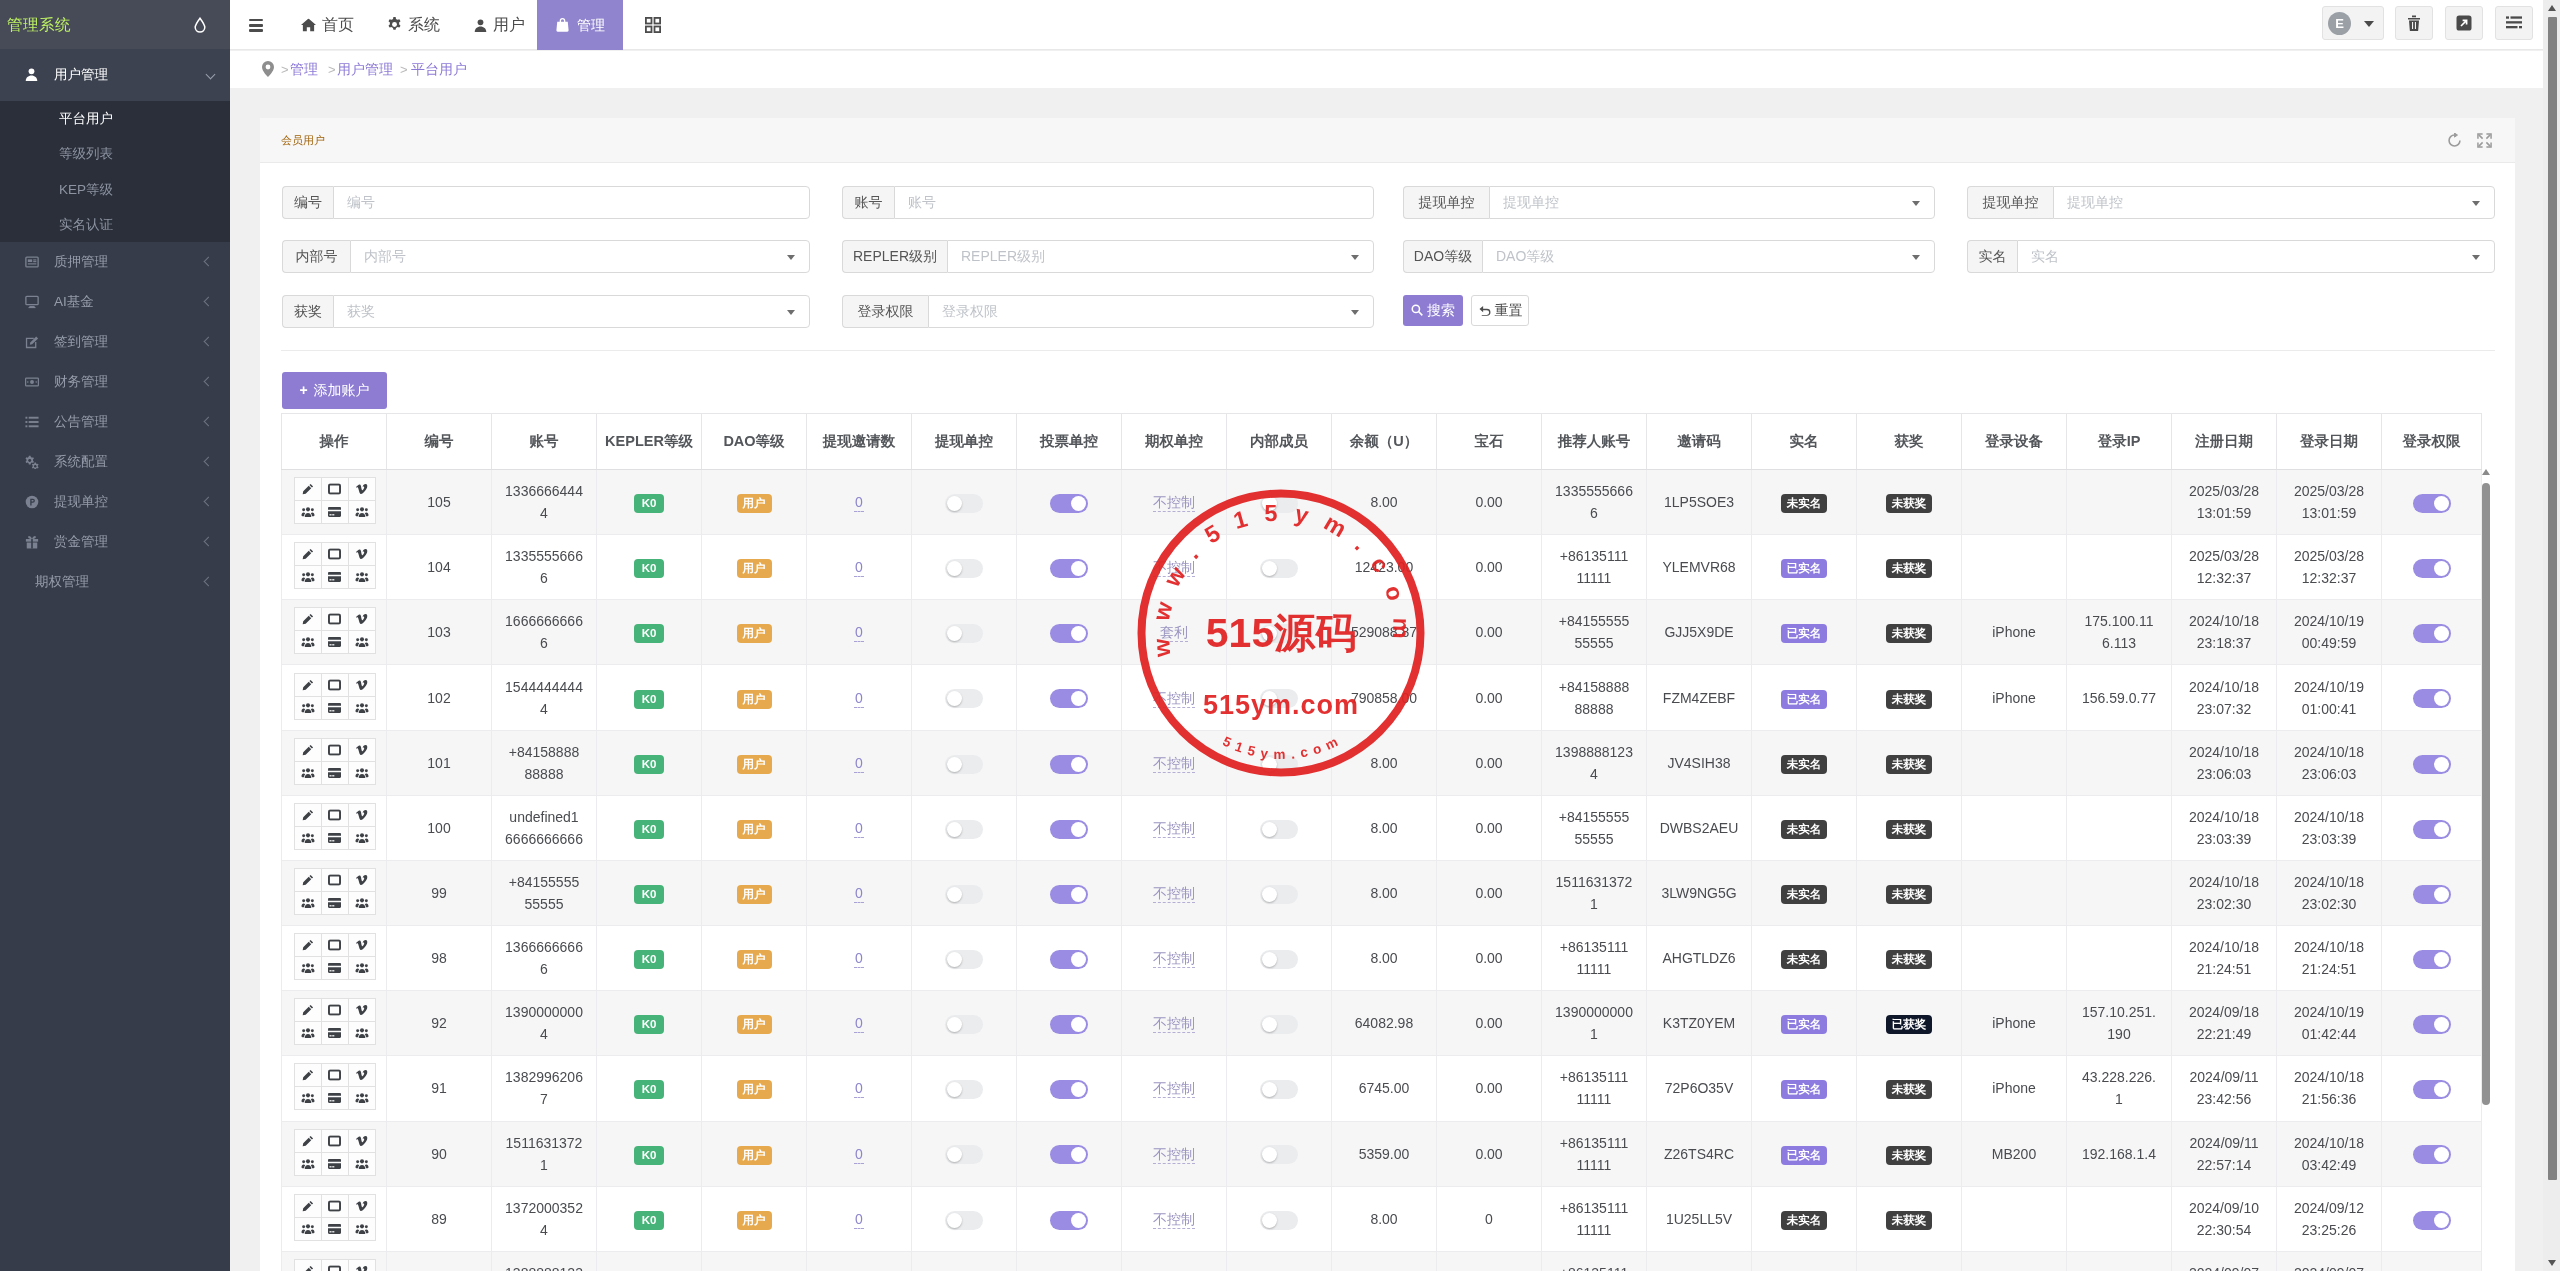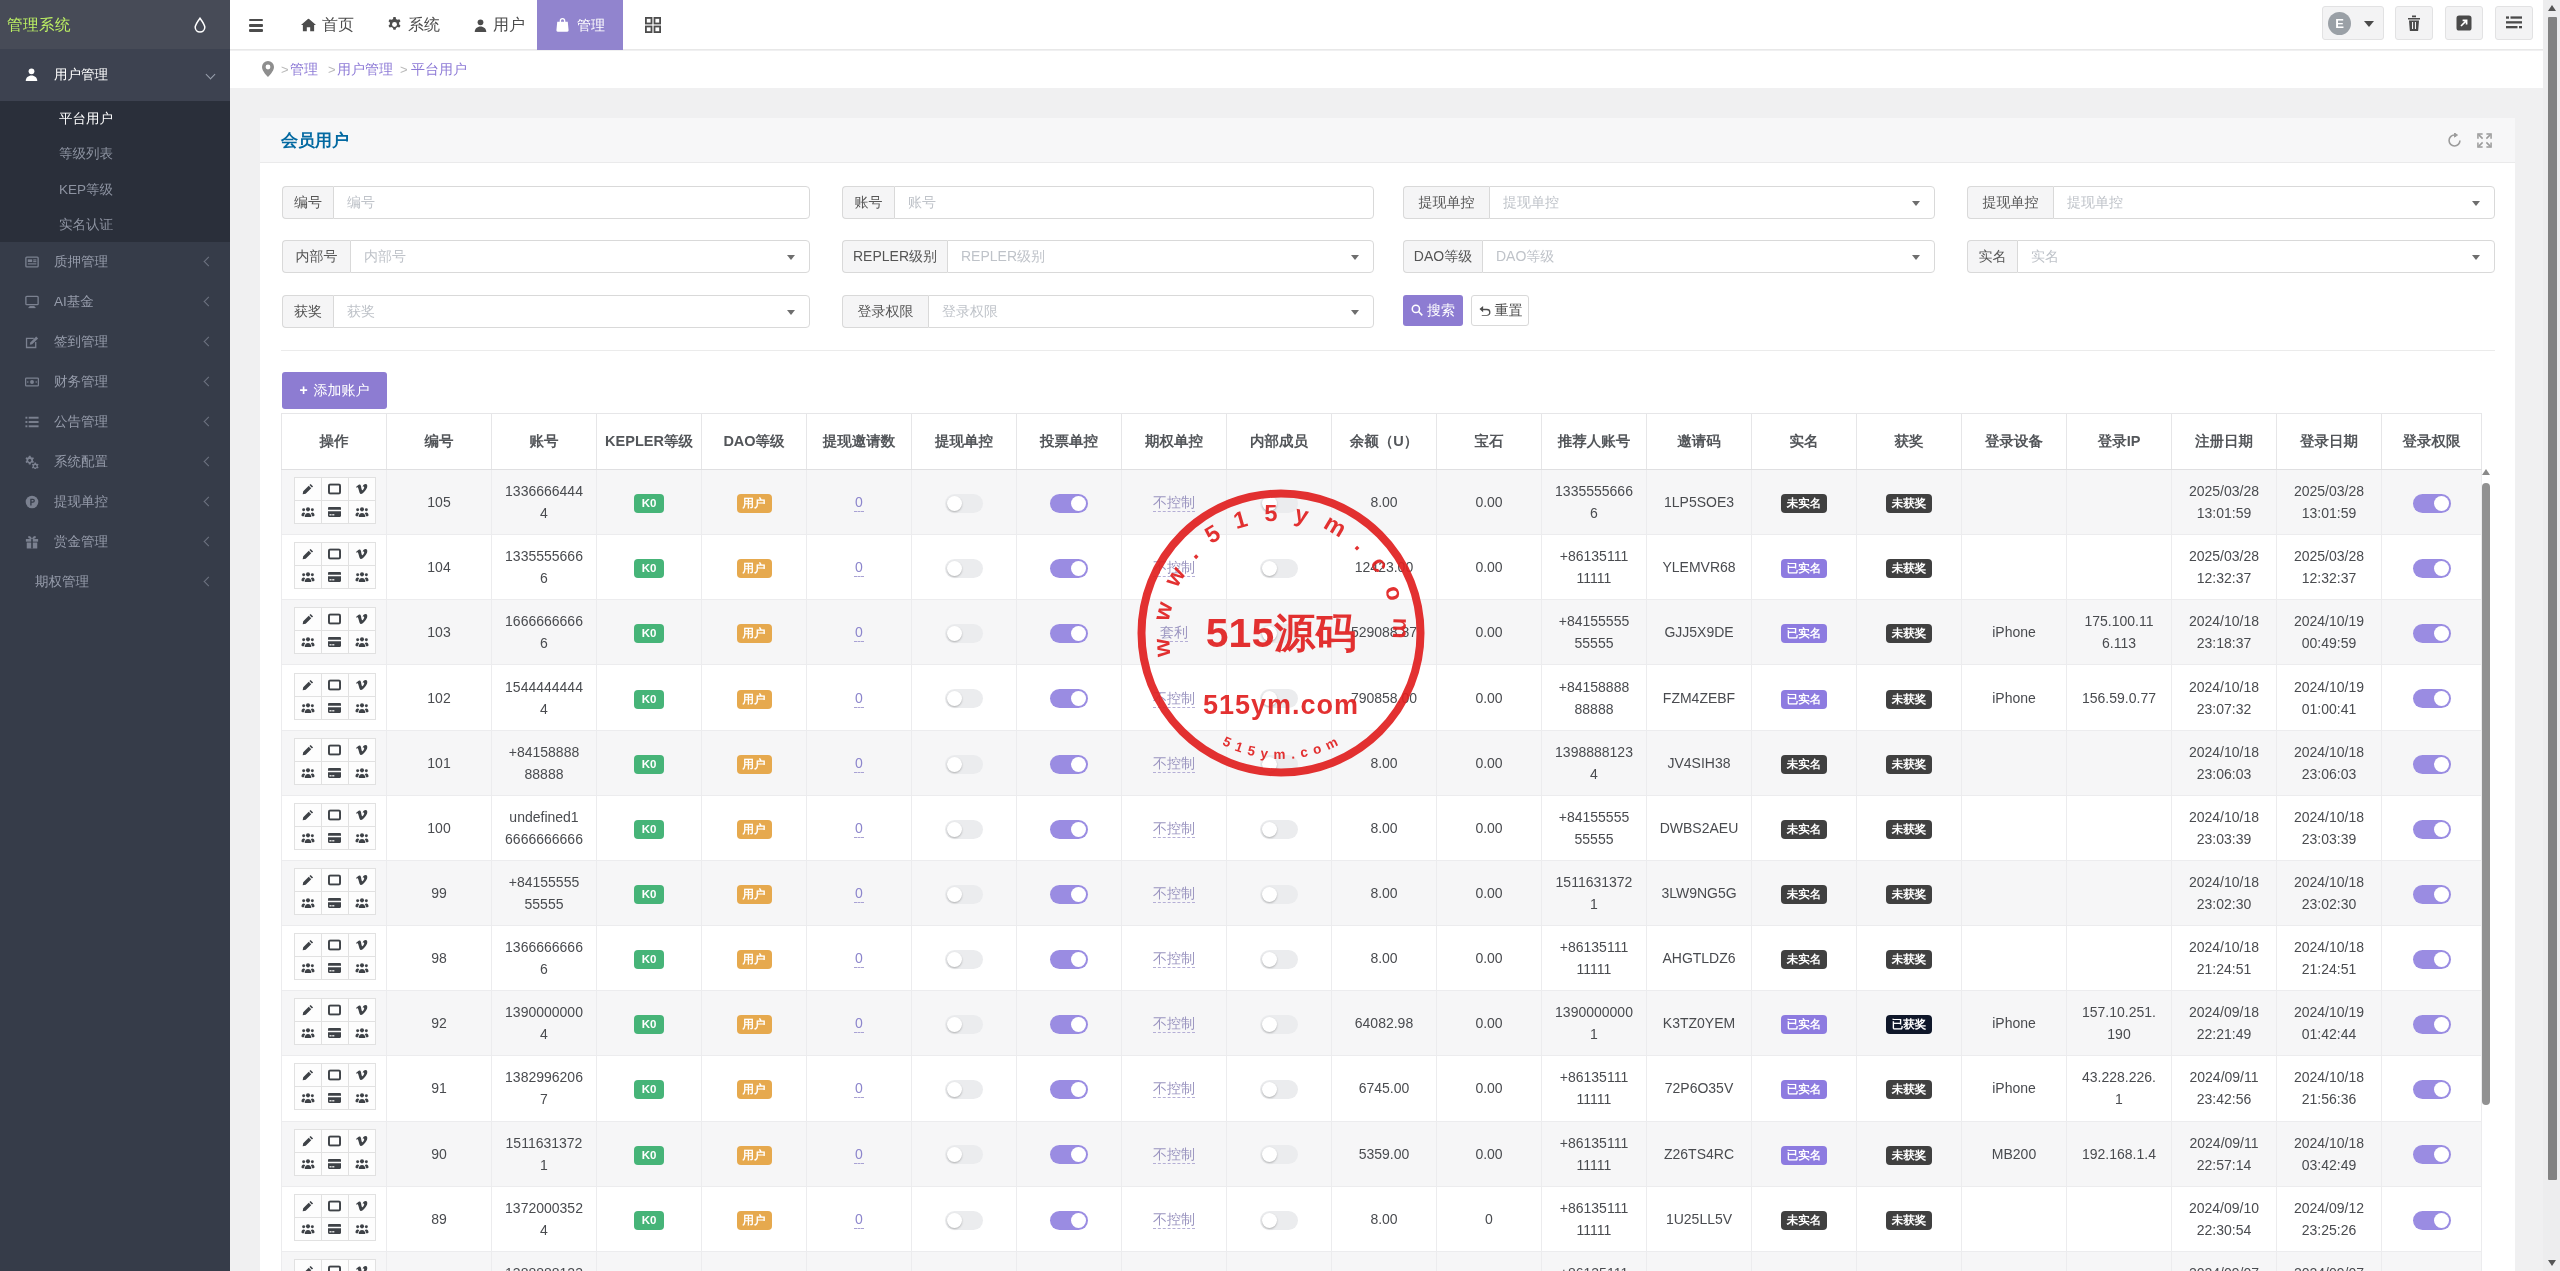--- a/index.html
+++ b/index.html
@@ -26,21 +26,21 @@
 #ntab{position:absolute;left:307px;top:0;width:86px;height:50px;background:#9184ce;color:#fff;text-align:center;line-height:50px;font-size:14px}
 #ntab svg{vertical-align:-2px;margin-right:7px}
 .nbtn{position:absolute;top:6px;height:34px;background:#f3f3f4;border:1px solid #e2e2e3;border-radius:3px;color:#4a4a4a}
 #crumb{position:absolute;left:230px;top:51px;width:2330px;height:37px;background:#fff;z-index:3}
 #crumb .pin{position:absolute;left:32px;top:10px;color:#8e8e8e}
 .cr{position:absolute;top:0;line-height:37px;color:#8d7ad6;font-size:14px}
 .sep{position:absolute;top:0;line-height:37px;color:#b9b9b9;font-size:13px}
 #content{position:absolute;left:230px;top:88px;width:2313px;height:1183px;background:#f0f0f1;z-index:2}
 #card{position:absolute;left:30px;top:30px;width:2255px;height:1160px;background:#fff}
 #chead{height:45px;background:#f7f7f8;border-bottom:1px solid #eaeaeb;position:relative}
-#chead .t{position:absolute;left:21px;top:0;line-height:45px;font-size:17px;font-weight:bold;color:#0369a1}
+#chead .t{position:absolute;left:21px;top:0;line-height:45px;font-size:11px;font-weight:normal;color:#a16207}
 #chead svg{position:absolute;top:15px;color:#9b9b9b}
 .fg{position:absolute;height:33px;display:flex}
 .flb{height:33px;line-height:31px;text-align:center;background:#f5f5f6;border:1px solid #d9d9d9;border-right:none;border-radius:4px 0 0 4px;color:#555;font-size:14px;flex:none}
 .fin{flex:1;height:33px;border:1px solid #d9d9d9;border-radius:0 4px 4px 0;background:#fff;position:relative}
 .ph{position:absolute;left:13px;top:0;line-height:31px;font-style:normal;color:#bfc3c9;font-size:14px}
 .car{position:absolute;right:14px;top:14px;width:0;height:0;border-left:4.5px solid transparent;border-right:4.5px solid transparent;border-top:5.5px solid #6e6e6e}
 .pbtn{position:absolute;height:31px;border-radius:3px;background:#8d7cd2;color:#fff;font-size:14px;text-align:center;border:none}
 #breset{position:absolute;height:31px;border-radius:3px;background:#fff;border:1px solid #d9d9d9;color:#4c4c4c;font-size:14px;text-align:center}
 #fdiv{position:absolute;left:21px;top:232px;width:2214px;height:1px;background:#ebebeb}
 #badd{position:absolute;left:22px;top:254px;width:105px;height:37px;line-height:37px;border-radius:3px;background:#8d7cd2;color:#fff;font-size:14px;text-align:center}

